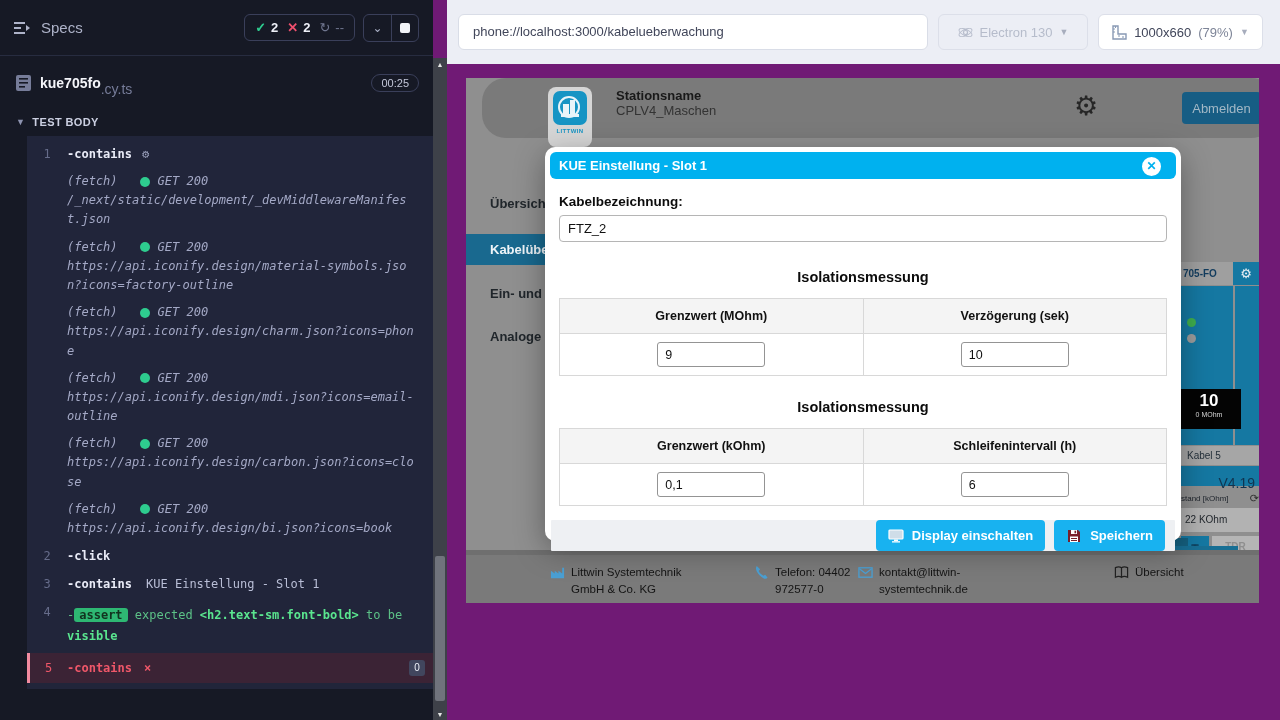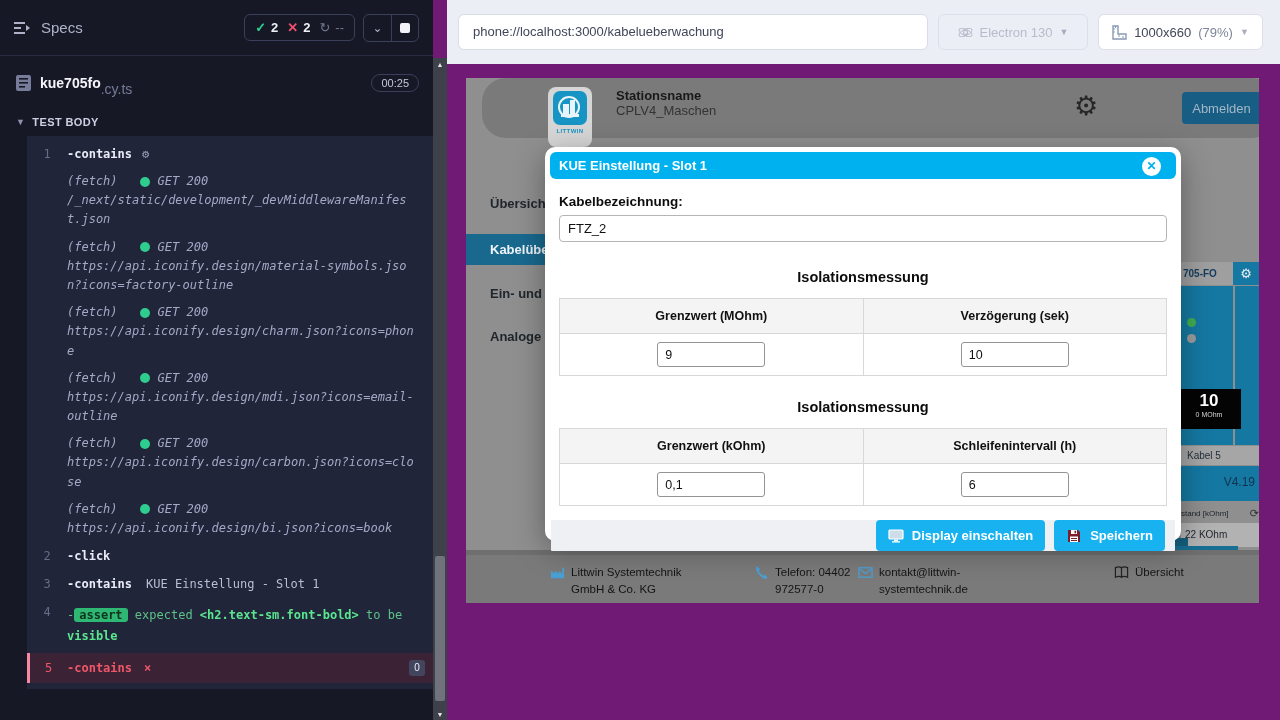--- a/index.html
+++ b/index.html
@@ -90,21 +90,21 @@
   .dc-gear-tile { width:26px; background:#1578a2; color:#e8eef2; font-size:13px; text-align:center; line-height:23px; }
   .dc-main { position:relative; height:160px; background:#1578a2; border-top:1px solid #8f8f8f; }
   .dc-col-divider { position:absolute; right:24px; top:0; width:2px; height:100%; background:#8f8f8f; }
   .dot { position:absolute; left:6px; width:9px; height:9px; border-radius:50%; }
   .dot-green { top:32px; background:#3fae4e; }
   .dot-gray { top:48px; background:#9c9c9c; }
   .dc-display { position:absolute; left:-4px; top:103px; width:64px; height:40px; background:#040404; color:#fff; text-align:center; }
   .dc-display-val { font-size:17px; font-weight:bold; margin-top:2px; }
   .dc-display-unit { font-size:7px; color:#d8d8d8; }
   .dc-kabel { height:20px; background:#a6a6a6; color:#24303a; font-size:10px; padding:4px 0 0 6px; border-top:1px solid #8f8f8f; }
-  .dc-version-row { height:36px; background:#1578a2; color:#10344f; font-size:12px; text-align:right; padding:9px 4px 0 0; border-top:1px solid #8f8f8f; }
+  .dc-version-row { height:21px; background:#1578a2; color:#10344f; font-size:14px; text-align:right; padding:9px 4px 0 0; border-top:1px solid #8f8f8f; }
   .dc-label { font-size:8px; color:#20262e; margin-top:6px; display:flex; justify-content:space-between; align-items:center; }
   .dc-refresh { font-size:11px; color:#2b2b2b; }
   .dc-resistance { height:24px; background:#b2b2b2; color:#23282e; font-size:10px; padding:6px 0 0 4px; margin-top:3px; }
   .dc-btn-row { display:flex; height:22px; margin-top:4px; gap:3px; }
   .dc-btn-blue { width:28px; background:#1578a2; color:#0e3048; font-size:9px; text-align:center; line-height:22px; }
   .dc-btn-tdr { flex:1; background:#b5b5b5; color:#8f8f8f; font-size:10px; font-weight:bold; text-align:center; line-height:22px; }
 
   
   .teal-group { position:absolute; top:460px; width:100px; height:17px; }
   .tg-small { width:50px; height:8px; background:#15607f; }

